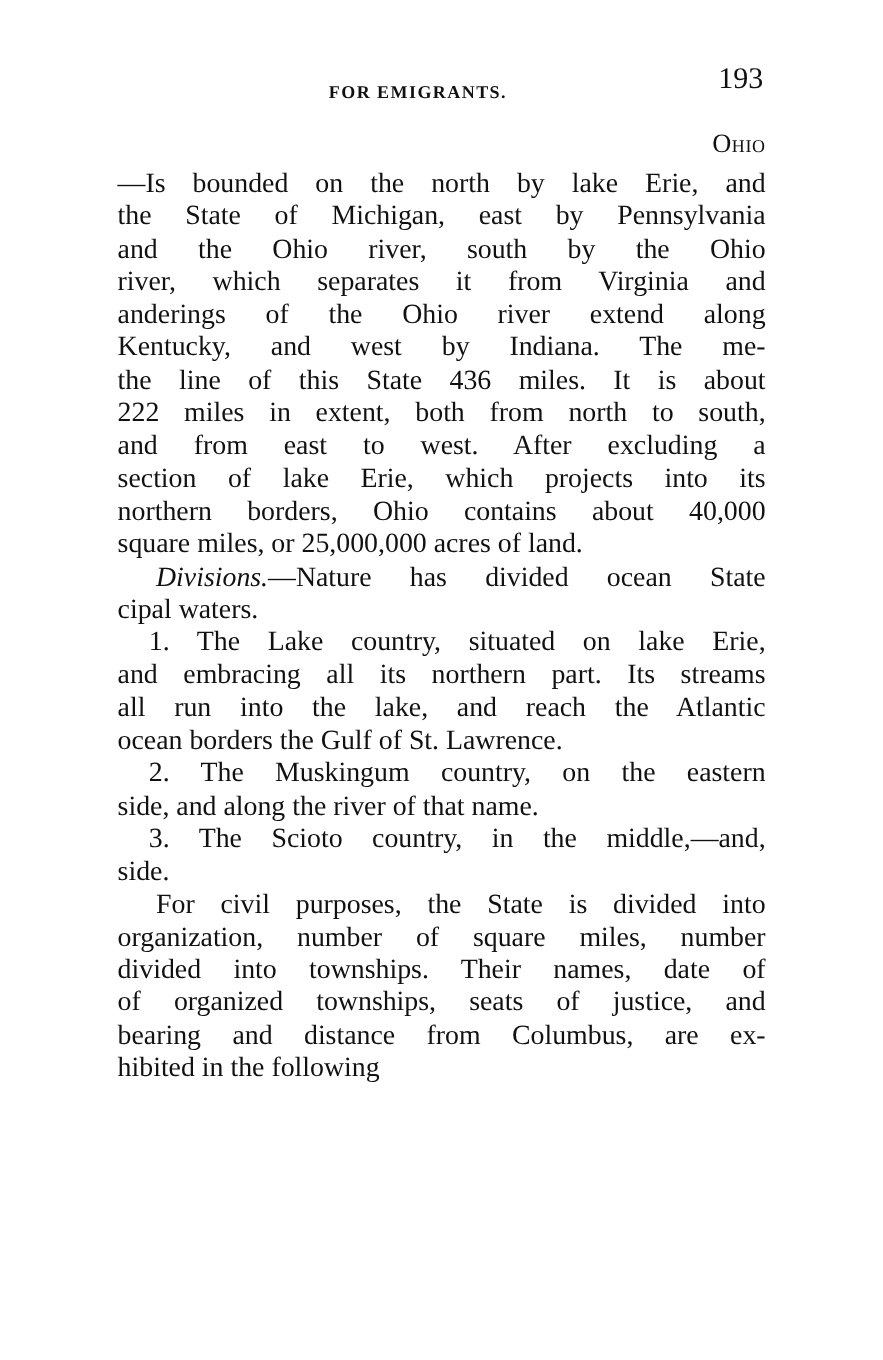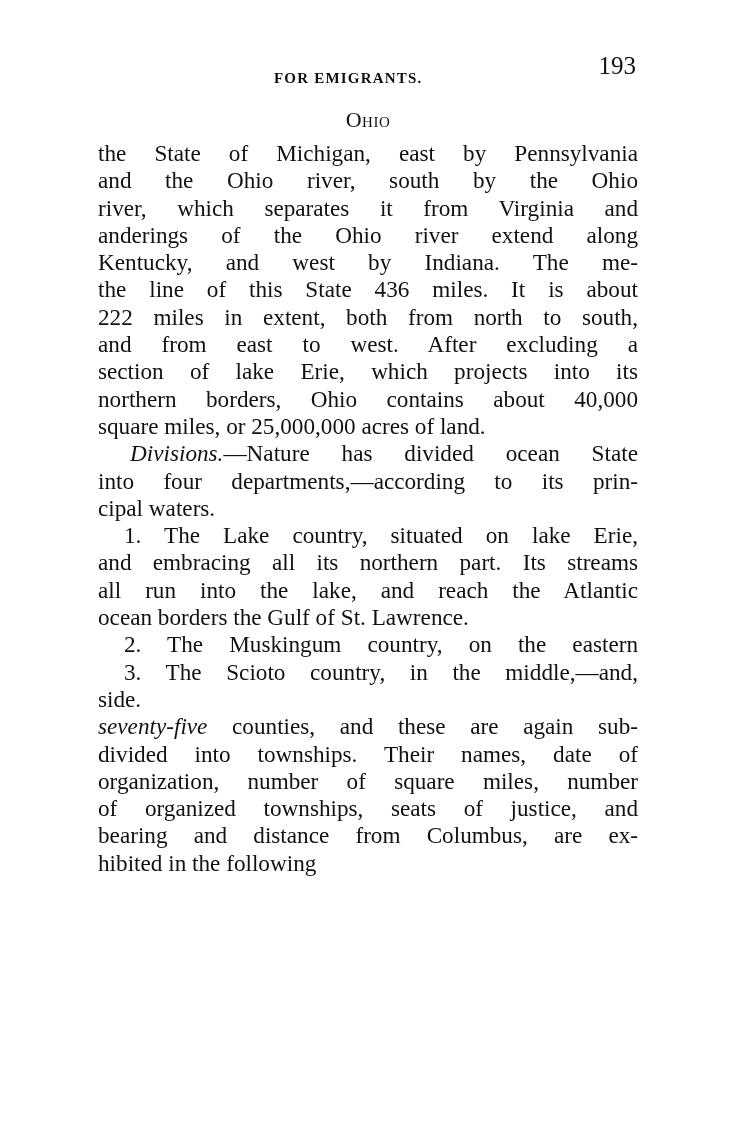--- a/index.html
+++ b/index.html
@@ -40,21 +40,21 @@
       position: absolute;
       right: 2px;
       top: 0px;
       font-size: 25px;
     }
     .section-title {
       position: absolute;
       top: 107px;
       left: 0;
       width: 540px;
-      text-align: center;
+      text-align: right;
       font-size: 22px;
       font-variant: small-caps;
       letter-spacing: 0.5px;
     }
     .body-text {
       position: absolute;
       top: 140px;
       left: 0;
       width: 540px;
     }
@@ -97,61 +97,62 @@
   <div class="running-head">
     <span class="running-title">FOR EMIGRANTS.</span>
     <span class="page-number">193</span>
   </div>
 
   <div class="section-title">Ohio</div>
 
   <div class="body-text">
 
     <div class="para-block">
+      <span class="line">—Is bounded on the north by lake Erie, and</span>
       <span class="line">the State of Michigan, east by Pennsylvania</span>
       <span class="line">and the Ohio river, south by the Ohio</span>
       <span class="line">river, which separates it from Virginia and</span>
       <span class="line">anderings of the Ohio river extend along</span>
       <span class="line">Kentucky, and west by Indiana. The me-</span>
       <span class="line">the line of this State 436 miles. It is about</span>
       <span class="line">222 miles in extent, both from north to south,</span>
       <span class="line">and from east to west. After excluding a</span>
       <span class="line">section of lake Erie, which projects into its</span>
       <span class="line">northern borders, Ohio contains about 40,000</span>
       <span class="line last">square miles, or 25,000,000 acres of land.</span>
     </div>
 
     <div class="para-block">
       <span class="line indent"><em>Divisions.</em><span>—Nature has divided ocean State</span></span>
-      <span class="line">into four departments,—according to its prin-</span>
       <span class="line last">cipal waters.</span>
     </div>
 
     <div class="para-block">
       <span class="line indent-num">1. The Lake country, situated on lake Erie,</span>
       <span class="line">and embracing all its northern part. Its streams</span>
       <span class="line">all run into the lake, and reach the Atlantic</span>
       <span class="line last">ocean borders the Gulf of St. Lawrence.</span>
     </div>
 
     <div class="para-block">
       <span class="line indent-num">2. The Muskingum country, on the eastern</span>
+      <span class="line last">side, and along the river of that name.</span>
     </div>
 
     <div class="para-block">
       <span class="line indent-num">3. The Scioto country, in the middle,—and,</span>
     </div>
 
     <div class="para-block">
       <span class="line last">side.</span>
     </div>
 
     <div class="para-block">
-      <span class="line"><em>seventy-five</em><span> counties, and these are again sub-</span></span>
+      <span class="line indent">For civil purposes, the State is divided into</span>
+      <span class="line">organization, number of square miles, number</span>
       <span class="line">divided into townships. Their names, date of</span>
-      <span class="line">organization, number of square miles, number</span>
       <span class="line">of organized townships, seats of justice, and</span>
       <span class="line">bearing and distance from Columbus, are ex-</span>
       <span class="line last">hibited in the following</span>
     </div>
 
   </div>
 </div>
 
 </body></html>

